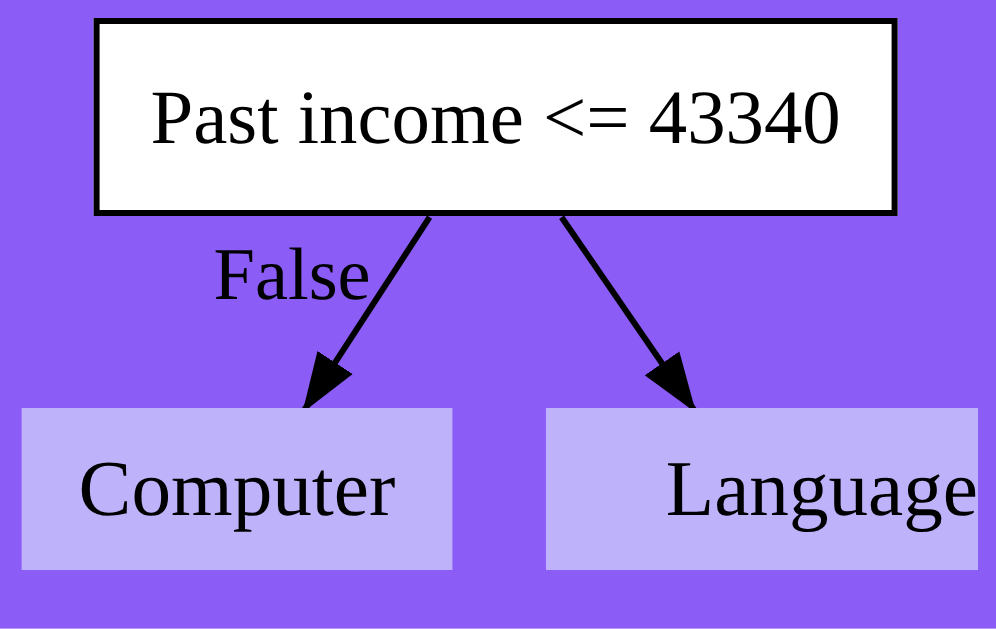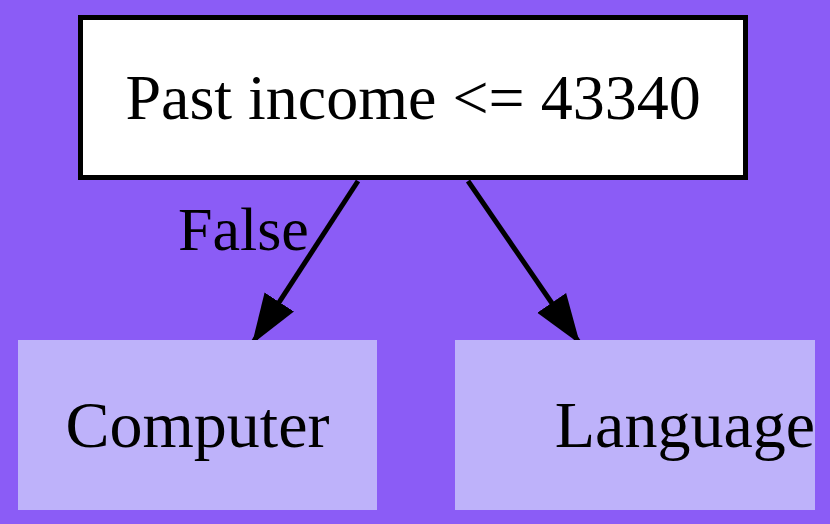--- a/index.html
+++ b/index.html
@@ -37,21 +37,21 @@
     left: 78px;
     top: 15px;
     width: 670px;
     height: 165px;
     background: #ffffff;
     border: 5px solid #000000;
     font-size: 64px;
   }
   .leaf-node {
     width: 360px;
-    height: 170px;
+    height: 135px;
     top: 340px;
     background: #beb2fa; 
     border: none;
     font-size: 66px;
   }
   .leaf-left  { left: 18px;  width: 359px; }
   .leaf-right { left: 455px; width: 360px; }
   .edge-label {
     position: absolute;
     font-size: 62px;

